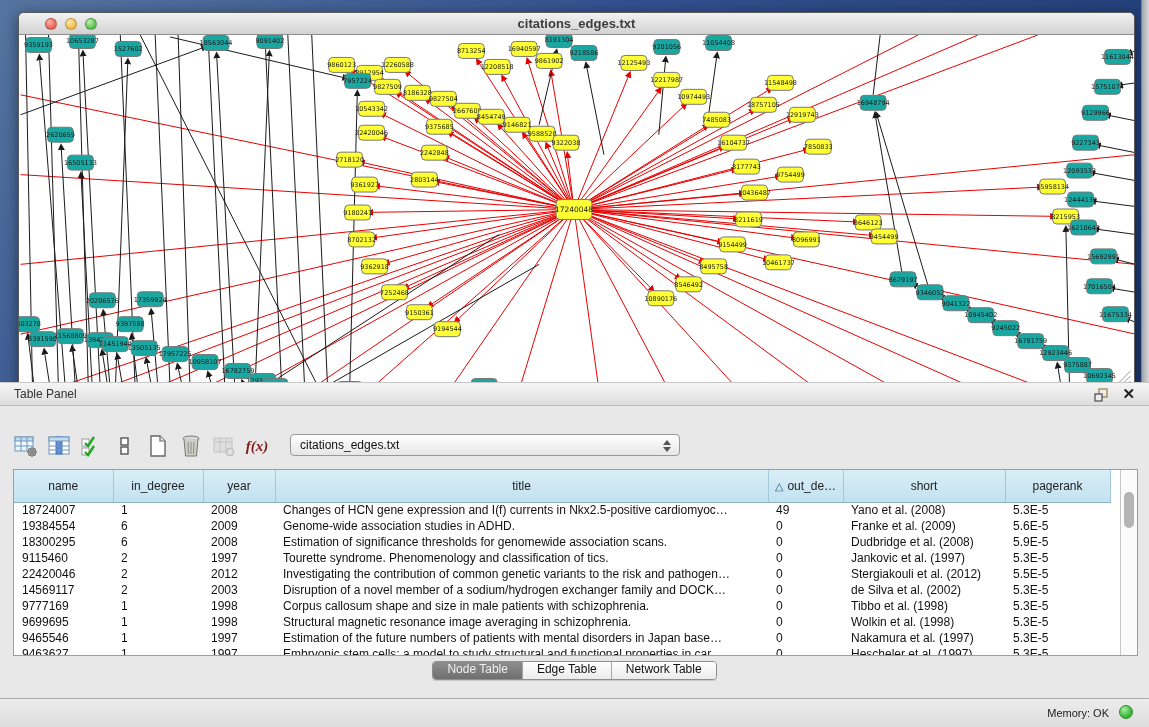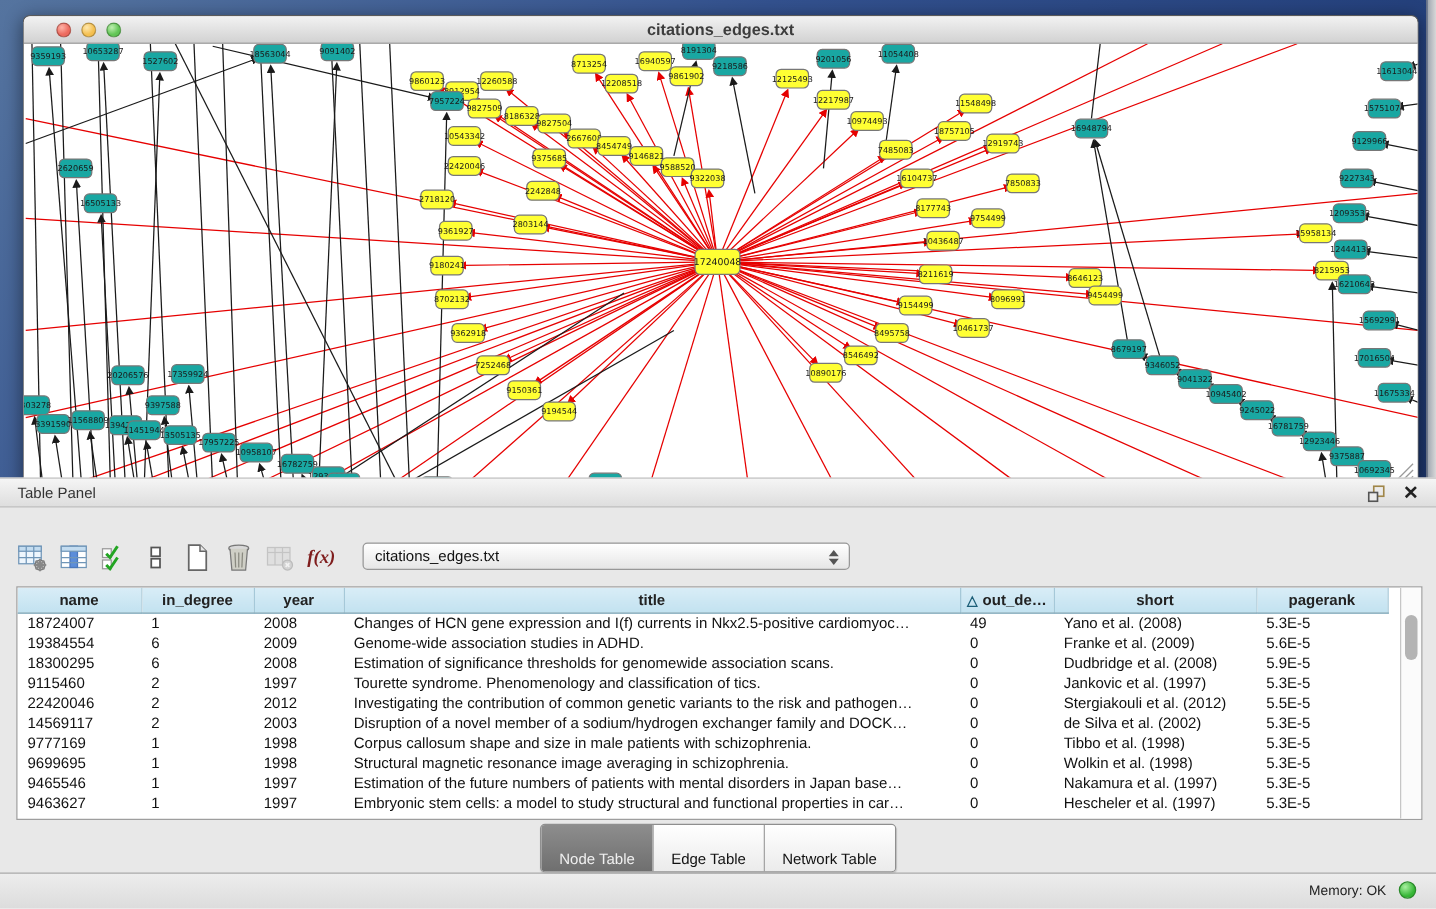--- a/index.html
+++ b/index.html
@@ -40,34 +40,34 @@
     background:linear-gradient(180deg,#ffffff,#e6e6e6); border:1px solid #989898; border-radius:4px;
     font-size:12px; color:#111; line-height:20px; padding-left:9px; cursor:pointer; }
   .combo .arrows { position:absolute; right:7px; top:3px; width:9px; height:16px; }
   .combo .arrows div { width:0; height:0; border-left:4px solid transparent; border-right:4px solid transparent; margin:2px 0; }
   .arr-up { border-bottom:5px solid #555; }
   .arr-dn { border-top:5px solid #555; }
 
   .table-wrap { position:absolute; left:13px; top:87px; width:1125px; height:187px;
     background:#fff; border:1px solid #9e9e9e; overflow:hidden; }
   table.data { border-collapse:collapse; table-layout:fixed; width:1096px; }
-  table.data th { height:20px; background:linear-gradient(180deg,#d9edf7,#c2e2f0);
+  table.data th { height:32px; background:linear-gradient(180deg,#d9edf7,#c2e2f0);
     border-right:1px solid #a5c8d8; border-bottom:1px solid #8fb3c2;
-    font-size:12px; font-weight:bold; color:#222; text-align:center; overflow:hidden; white-space:nowrap; cursor:pointer; }
+    font-size:12px; font-weight:normal; color:#222; text-align:center; overflow:hidden; white-space:nowrap; cursor:pointer; }
   table.data td { height:16px; font-size:12px; color:#111; padding:0 4px 0 8px;
     white-space:nowrap; overflow:hidden; }
   .c0{width:99px}.c1{width:90px}.c2{width:72px}.c3{width:493px}.c4{width:75px}.c5{width:162px}.c6{width:105px}
   .sortglyph { color:#1b5e77; margin-right:4px; font-size:11px; }
   .vscroll { position:absolute; right:0; top:0; width:17px; height:185px; background:#fbfbfb; border-left:1px solid #c6c6c6; }
   .vthumb { position:absolute; left:3px; top:22px; width:10px; height:36px; border-radius:5px; background:#b4b4b4; cursor:pointer; }
 
   .tabbar { position:absolute; left:0; top:277px; width:1149px; text-align:center; }
   .seg { display:inline-flex; border:1px solid #8f8f8f; border-radius:4px; overflow:hidden;
     box-shadow:0 1px 1px rgba(0,0,0,.15); }
-  .seg .tab { padding:20px 14px 3px; font-size:12px; color:#111; cursor:pointer;
+  .seg .tab { padding:0 14px 3px; font-size:12px; color:#111; cursor:pointer;
     background:linear-gradient(180deg,#ffffff,#ebebeb); border-left:1px solid #a5a5a5; }
   .seg .tab:first-child { border-left:none; }
   .seg .tab.sel { background:linear-gradient(180deg,#8d8d8d,#6f6f6f); color:#f0f0f0; }
 
   .status-bar { position:absolute; left:0; top:698px; width:1149px; height:29px;
     background:linear-gradient(180deg,#ededed,#dcdcdc); border-top:1px solid #aaa; }
   .mem { position:absolute; right:40px; top:8px; font-size:11px; color:#222; }
   .memdot { position:absolute; right:16px; top:6px; width:14px; height:14px; border-radius:50%;
     background:radial-gradient(circle at 35% 30%,#a8f0a0,#35b535 65%); border:1px solid #2a8a2a; }
 </style>

